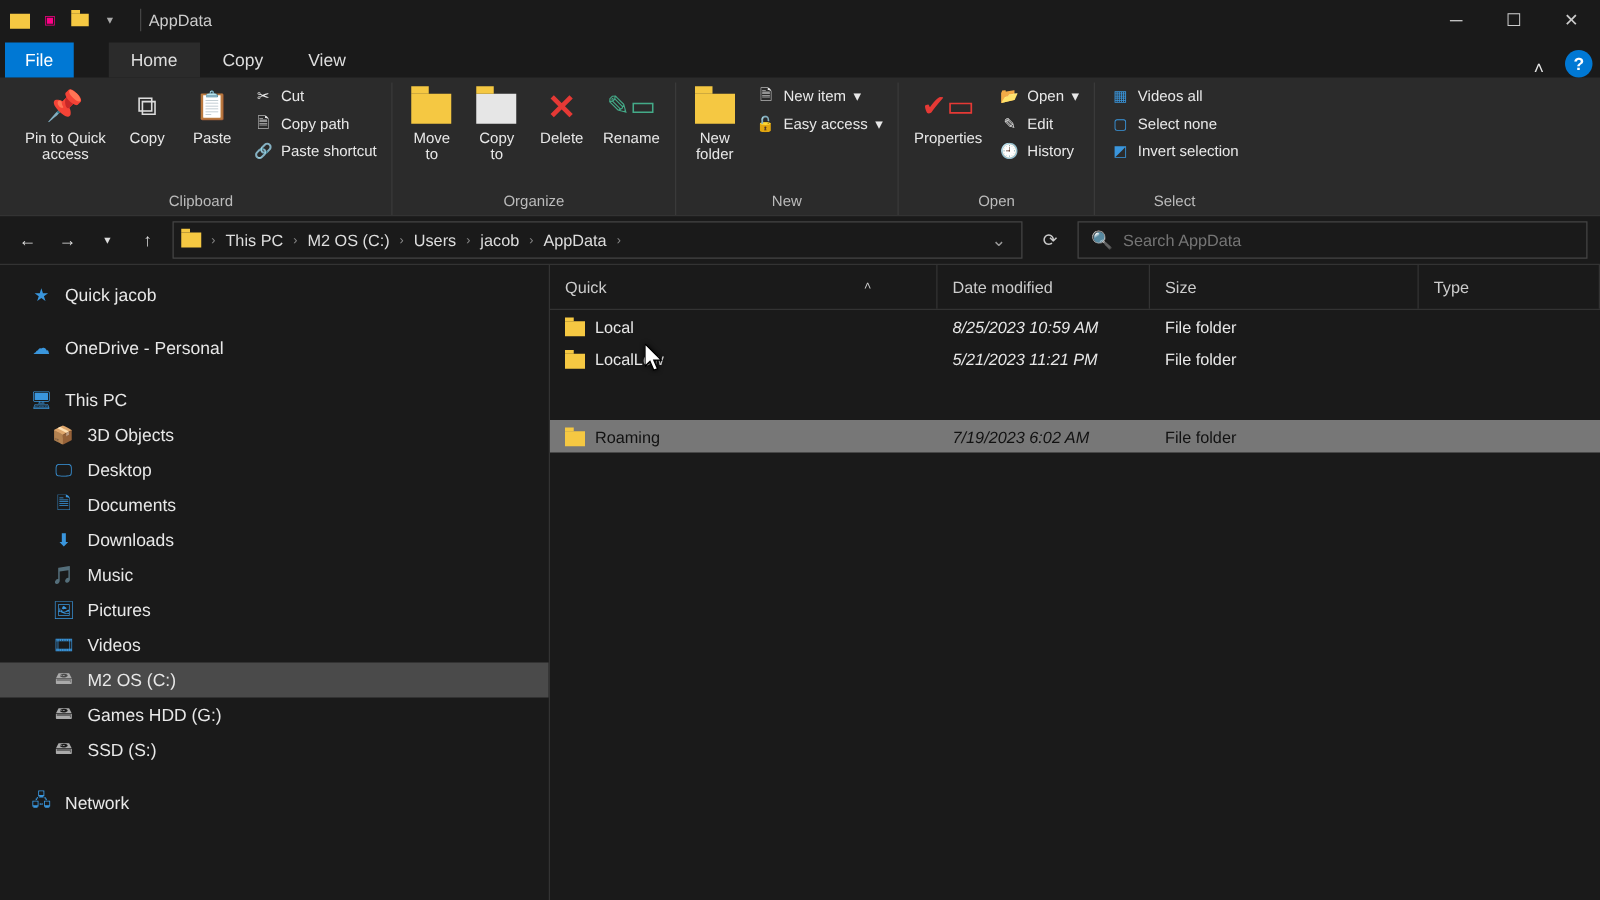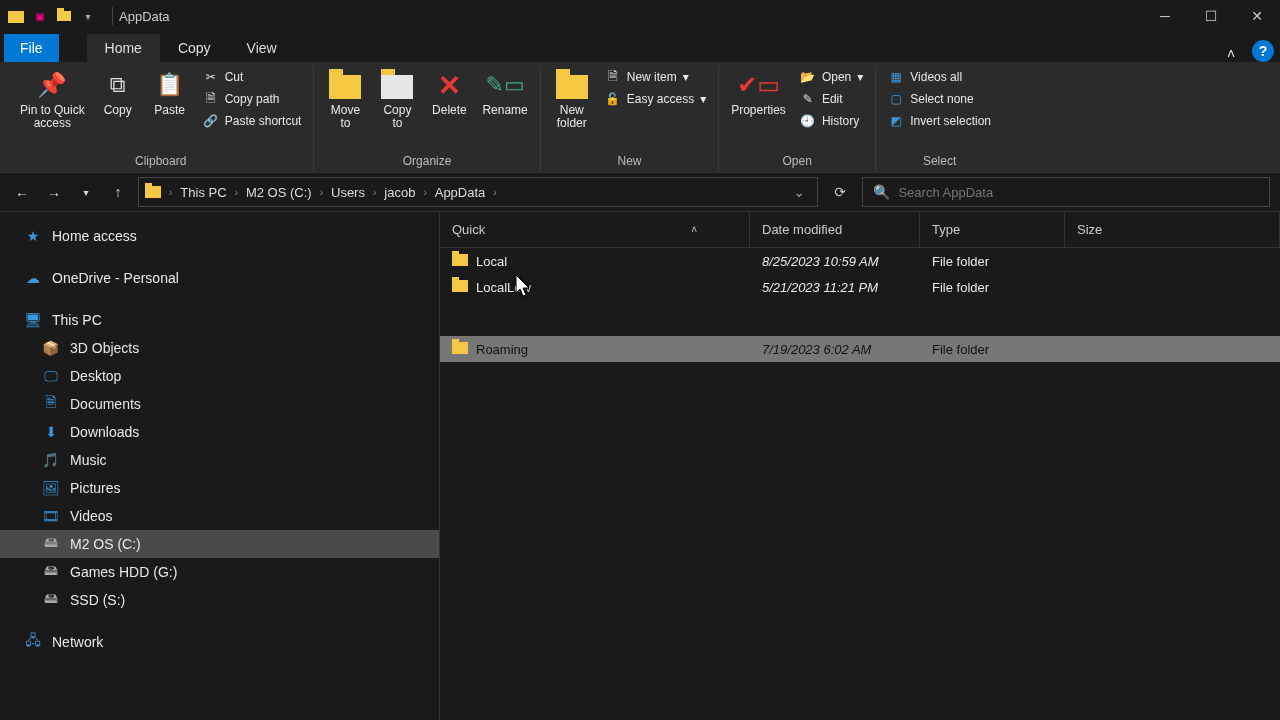--- a/index.html
+++ b/index.html
@@ -72,21 +72,21 @@
 .fcols { display:flex; border-bottom:1px solid #333; }
 .fcol { padding: 10px 12px; font-size:13px; color:#ccc; border-right:1px solid #333;}
 .fcol.name { width: 310px; display:flex; align-items:center; }
 .fcol.name .sortarr { margin-left:auto; margin-right:40px; font-size:10px;}
 .fcol.date { width: 170px; }
 .fcol.type { width: 145px; }
 .fcol.size { flex:1; }
 .frow { display:flex; align-items:center; height: 26px; cursor:pointer;}
 .frow.selected { background:#777; color:#111;margin-top:36px;}
 .fcell { padding: 0 12px; font-size:13px; }
-.fcell.name { width: 310px; display:flex; align-items:flex-start; }
+.fcell.name { width: 310px; display:flex; align-items:flex-end; }
 .fcell.date { width:170px;font-style:italic;}
 .fcell.type { width:145px;}
 .fcell.size { flex:1;}
 
 
 .cursor { position:absolute; left: 516px; top: 275px; pointer-events:none; }
 .cursor svg { filter: drop-shadow(0 0 2px #000);}
 
 
 .ico-blue { color:#3a96dd; }
@@ -271,21 +271,21 @@
     <span class="sico">🔍</span>
     <input placeholder="Search AppData" style="">
   </div>
 </div>
 
 <div class="body">
 
   <div class="tree">
     <div class="tree-item">
       <span class="ticon ico-blue">★</span>
-      <span>Home access</span>
+      <span>Quick jacob</span>
     </div>
     <div class="tree-spacer"></div>
     <div class="tree-item">
       <span class="ticon ico-blue">☁</span>
       <span>OneDrive - Personal</span>
     </div>
     <div class="tree-spacer"></div>
     <div class="tree-item">
       <span class="ticon ico-blue">🖥</span>
       <span>This PC</span>
@@ -337,22 +337,22 @@
     </div>
   </div>
 
   <div class="files">
     <div class="fcols">
       <div class="fcol name">
           <span>Quick</span>
           <span class="sortarr">˄</span>
         </div>
       <div class="fcol date">Date modified</div>
+      <div class="fcol size">Size</div>
       <div class="fcol type">Type</div>
-      <div class="fcol size">Size</div>
     </div>
 
     <div class="frow">
       <div class="fcell name">
           <div class="folder-small"></div>
           <span>Local</span>
         </div>
       <div class="fcell date">8/25/2023 10:59 AM</div>
       <div class="fcell type">File folder</div>
       <div class="fcell size"></div>

